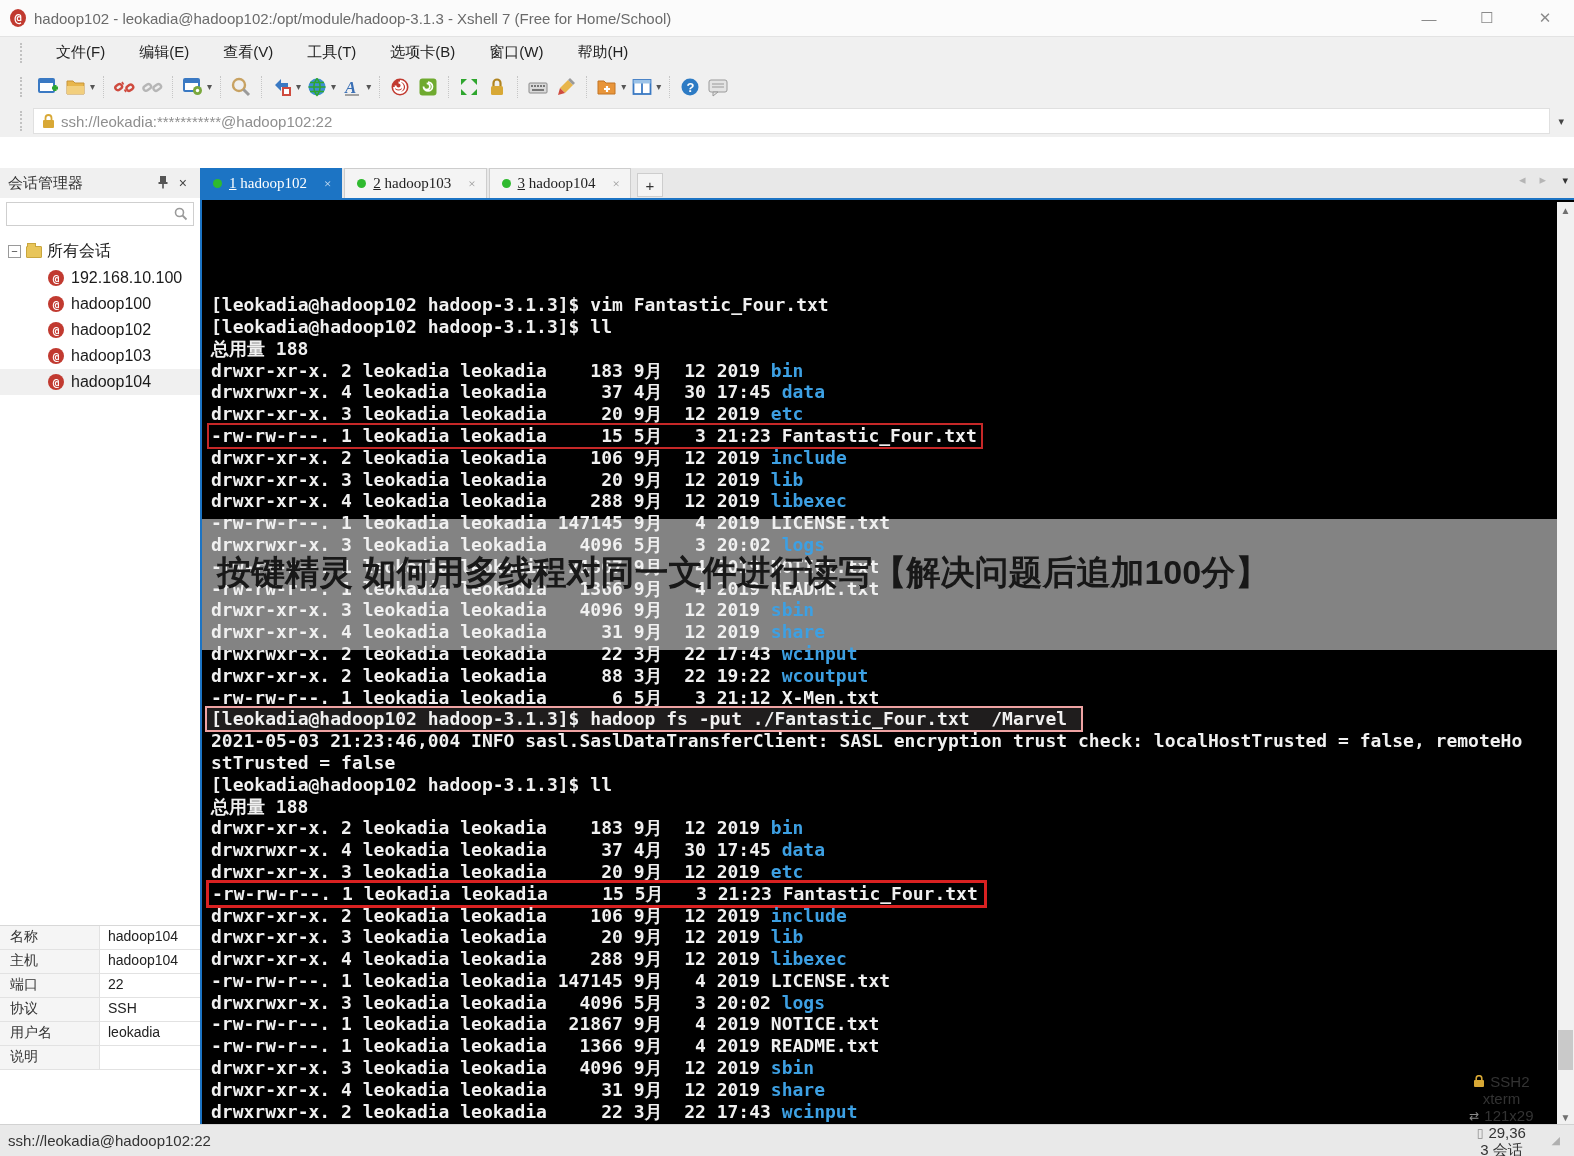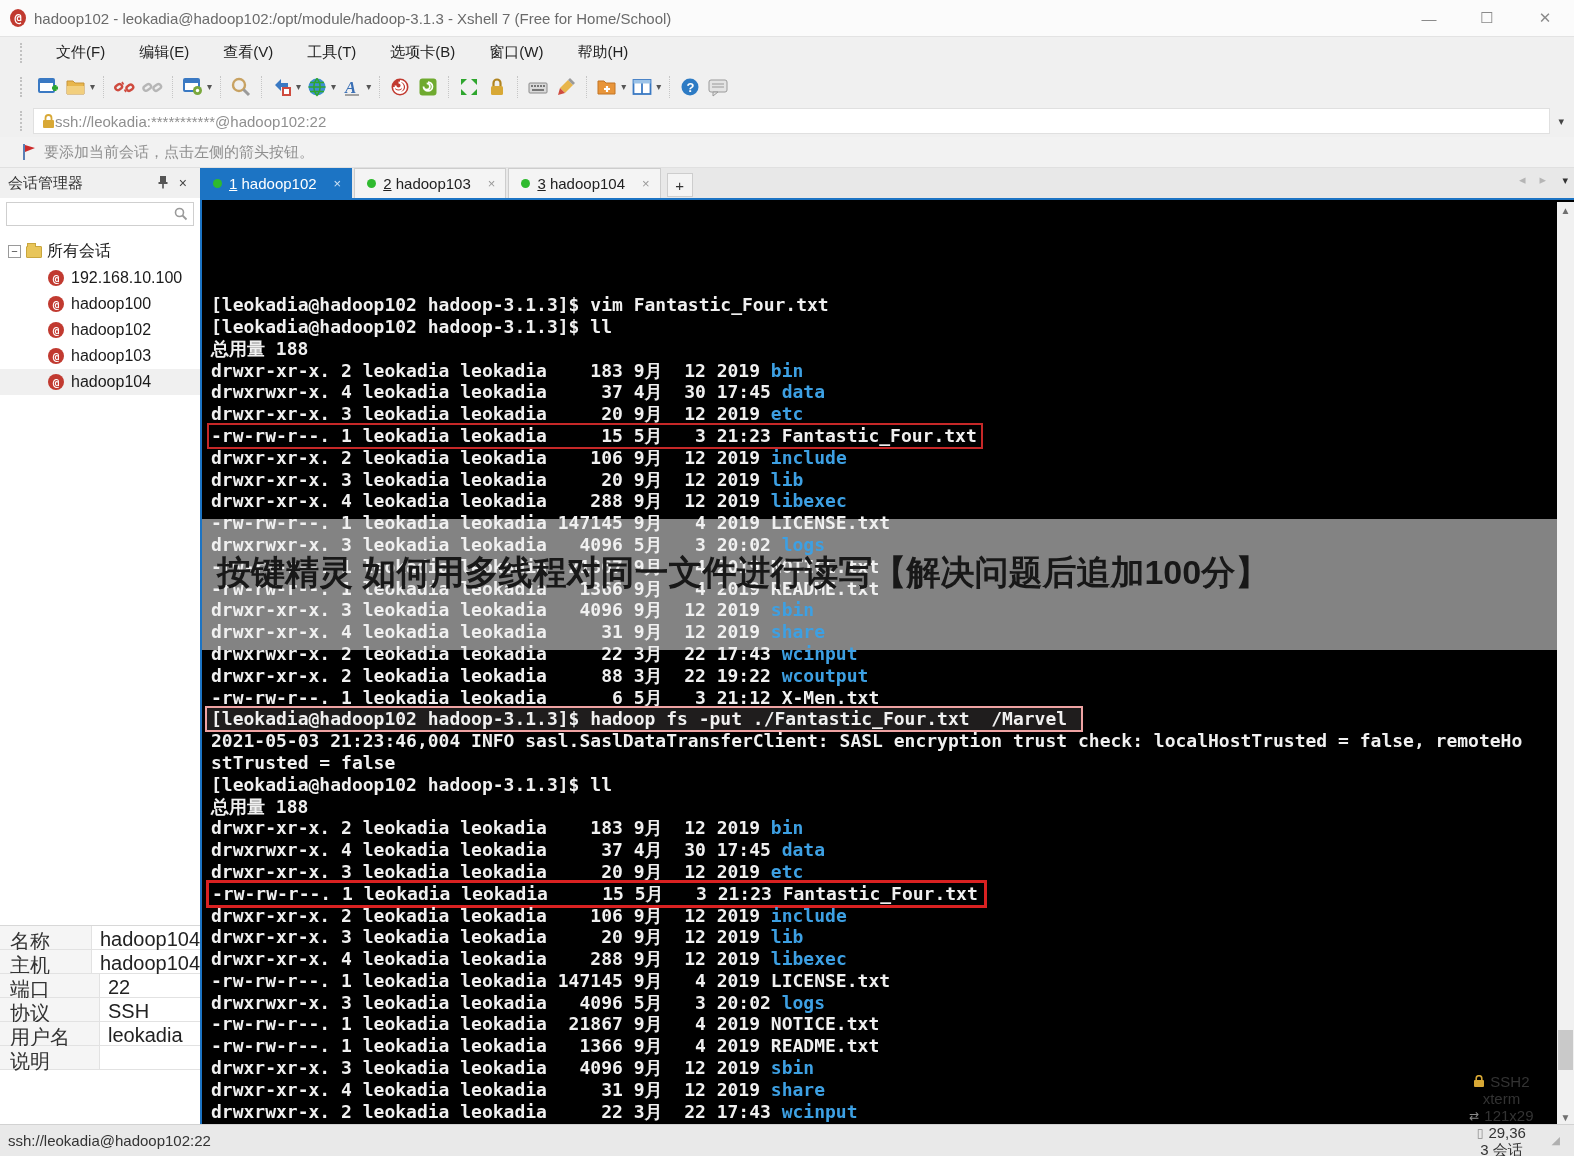--- a/index.html
+++ b/index.html
@@ -20,21 +20,21 @@
   .grip { width:5px; height:20px; border-left:2px dotted #c2c2c2; margin-right:8px; }
   .menu-item { font-size:15px; color:#222; padding:4px 11px; }
   #toolbar { left:0; top:68px; width:1574px; height:37px; background:#f0f0f0;
     display:flex; align-items:center; padding-left:20px; gap:2px; }
   .tb-icon { width:26px; height:26px; display:flex; align-items:center; justify-content:center; }
   .tb-dd { color:#555; font-size:10px; margin:0 1px 0 -1px; }
   .tb-sep { width:1px; height:22px; border-left:1px dotted #c6c6c6; margin:0 5px; }
   #addressbar { left:0; top:105px; width:1574px; height:32px; background:#f0f0f0;
     display:flex; align-items:center; padding:0 10px 0 20px; }
   #address-field { flex:1; height:26px; background:#fff; border:1px solid #e0e0e0;
-    display:flex; align-items:center; padding:0 8px; }
+    display:flex; align-items:center; padding:0 8px; gap:6px; }
   #address-field .addr-text { color:#8f8f8f; font-size:15px; }
   #addr-caret { color:#444; font-size:11px; margin-left:8px; }
   #infobar { left:0; top:137px; width:1574px; height:31px; background:#f2f2f2;
     border-bottom:1px solid #e0e0e0; display:flex; align-items:center; padding-left:22px; gap:8px; }
   #infobar .info-text { color:#8f8f8f; font-size:15px; }
 
   
   #sidebar { left:0; top:168px; width:200px; height:956px; background:#fff; }
   #sm-header { height:30px; background:#f0f0f0; display:flex; align-items:center;
     padding:0 8px; }
@@ -52,32 +52,32 @@
   .snail { width:16px; height:16px; border-radius:50%; background:#c13a30; color:#fff;
     font-size:11px; font-weight:bold; display:flex; align-items:center; justify-content:center;
     font-family:"DejaVu Sans Mono",monospace; flex:0 0 16px; }
   .folder-ic { width:16px; height:12px; background:#e8c55a; border:1px solid #c9a63e;
     border-radius:1px; position:relative; }
   .folder-ic:before { content:""; position:absolute; top:-4px; left:0; width:7px; height:3px;
     background:#e8c55a; border:1px solid #c9a63e; border-bottom:none; }
 
   
   #props { position:absolute; left:0; bottom:54px; width:200px; border-top:1px solid #d8d8d8;
-    font-size:20px; }
+    font-size:14px; }
   .prop-row { display:flex; height:24px; border-bottom:1px solid #e2e2e2; }
   .prop-label { width:100px; background:#f5f5f5; color:#333; padding:2px 0 0 10px;
     border-right:1px solid #e2e2e2; }
   .prop-value { flex:1; background:#fff; color:#222; padding:2px 0 0 8px; }
 
   
   #tabstrip { left:200px; top:168px; width:1374px; height:30px; background:#e8e8e8;
     display:flex; align-items:flex-end; }
   .tab { height:30px; display:flex; align-items:center; gap:7px; padding:0 10px 0 12px;
     font-size:15px; background:#f4f4f4; border:1px solid #cdcdcd; border-bottom:none;
-    color:#222; margin-right:2px; }
+    color:#222; margin-right:2px;font-family:Liberation Serif, serif; }
   .tab.active { background:#1c74c4; color:#fff; border-color:#1c74c4; }
   .tab .dot { width:9px; height:9px; border-radius:50%; background:#2fba2f; }
   .tab .num { text-decoration:underline; }
   .tab .close-x { font-size:13px; color:#999; margin-left:10px; }
   .tab.active .close-x { color:#cfe3f5; }
   .tab-new { width:26px; height:24px; margin:0 0 1px 4px; background:#f4f4f4;
     border:1px solid #cdcdcd; display:flex; align-items:center; justify-content:center;
     font-size:15px; color:#333; }
   #tab-nav { position:absolute; right:28px; top:172px; display:flex; gap:14px;
     color:#b5b5b5; font-size:13px; }
@@ -306,27 +306,20 @@
     <div id="address-field">
       <svg width="13" height="15" viewBox="0 0 13 15">
         <rect x="1" y="6" width="11" height="8" rx="1" fill="#d8a835"></rect>
         <path d="M3.5 6 V4 a3 3 0 0 1 6 0 V6" fill="none" stroke="#d8a835" stroke-width="1.8"></path>
       </svg>
       <span class="addr-text">ssh://leokadia:***********@hadoop102:22</span>
     </div>
     <span id="addr-caret">▾</span>
   </div>
 
-  <div id="infobar" class="abs">
-    <svg width="14" height="16" viewBox="0 0 14 16">
-      <rect x="1" y="0" width="2" height="16" fill="#5b7fb5"></rect>
-      <path d="M3 1 L13 4 L3 8 Z" fill="#cc2b2b"></path>
-    </svg>
-    <span class="info-text">要添加当前会话，点击左侧的箭头按钮。</span>
-  </div>
 
   <div id="sidebar" class="abs">
     <div id="sm-header">
       <span class="sm-title">会话管理器</span>
       <span class="sm-btn">
         <svg width="12" height="14" viewBox="0 0 12 14">
             <rect x="3" y="1" width="6" height="6" fill="#555"></rect>
             <rect x="1.5" y="7" width="9" height="2" fill="#555"></rect>
             <rect x="5.2" y="9" width="1.6" height="4.5" fill="#555"></rect>
           </svg>

